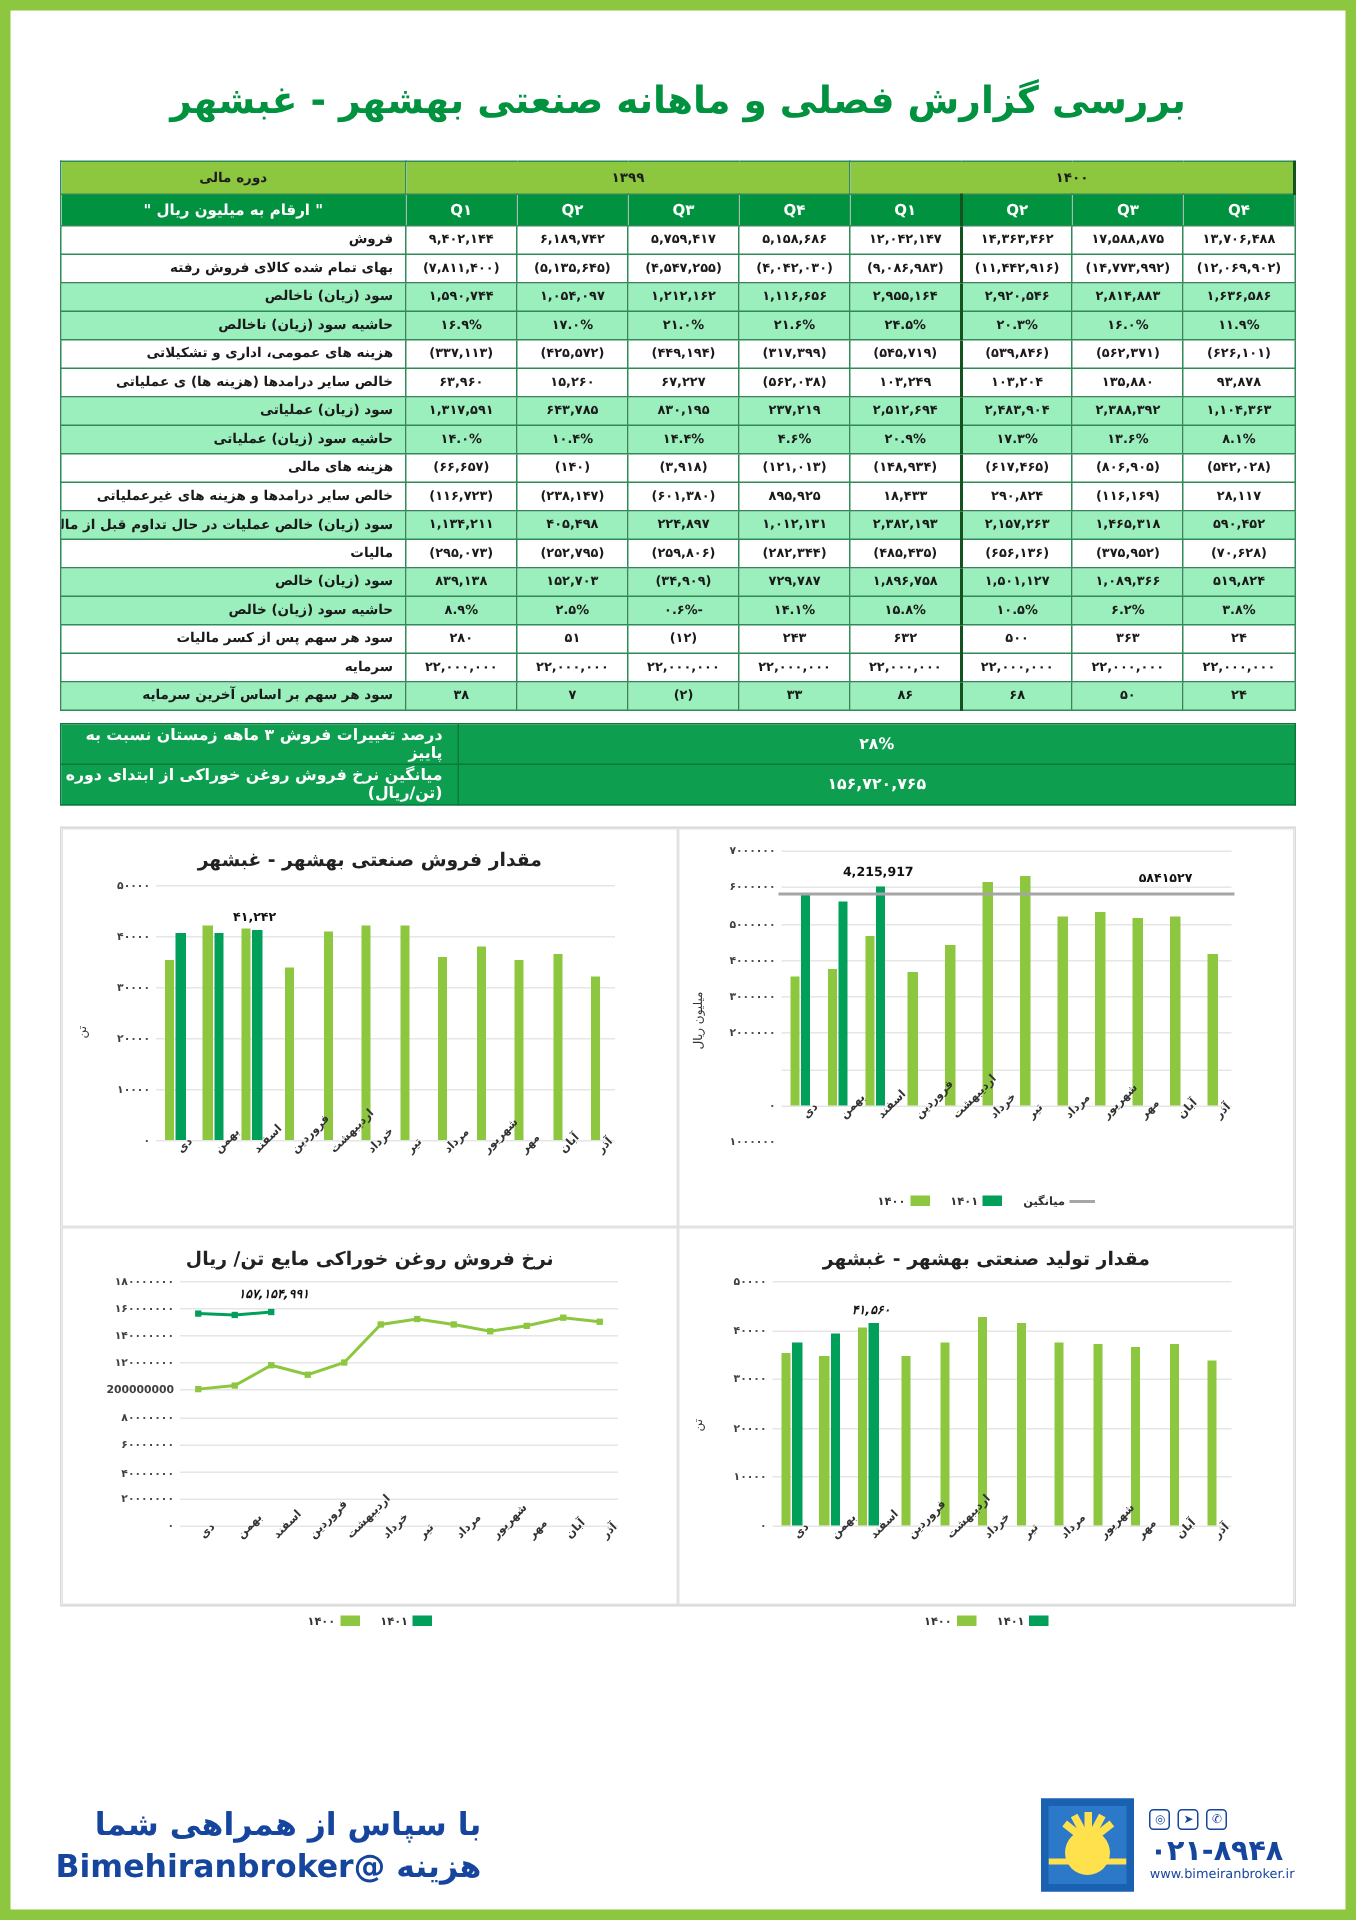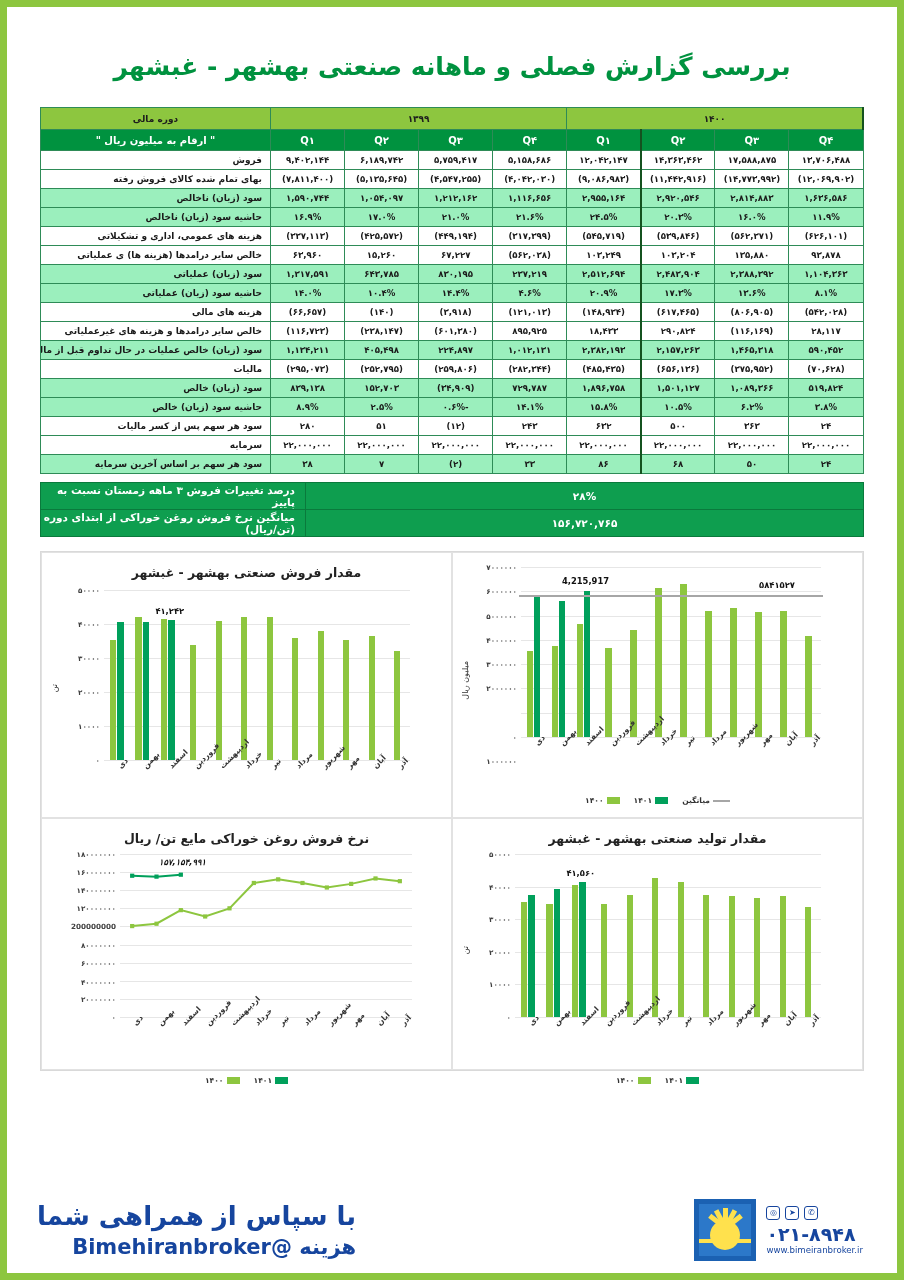--- a/index.html
+++ b/index.html
@@ -144,21 +144,21 @@
   svg.lineplot { position:absolute; left:0; top:0; overflow:visible; }
 
   
   .footer {
     position:absolute; bottom:0; left:7px; right:7px;
     height:92px;
     display:flex; align-items:center; justify-content:space-between;
     padding: 0 34px 8px 30px;
   }
   .foot-right { text-align:right; direction:rtl; }
-  .foot-right .l1 { color:#16459E; font-size:26px; font-weight:bold; }
+  .foot-right .l1 { color:#16459E; font-size:21px; font-weight:bold; }
   .foot-right .l2 { color:#16459E; font-size:21px; font-weight:bold; margin-top:4px; }
   .foot-left { display:flex; align-items:center; gap:10px; direction:ltr; }
   .logo-box {
     width:62px; height:62px; background:#1B61B2;
     border:2px solid #1B61B2; position:relative; overflow:hidden;
     display:flex; align-items:flex-end; justify-content:center;
   }
   .logo-inner{ position:absolute; inset:3px; background:#2C78C9; overflow:hidden;}
   .sun { position:absolute; width:30px; height:30px; border-radius:50%;
          background:#FFE14D; left:50%; margin-left:-15px; bottom:6px; }
@@ -551,21 +551,21 @@
         <div class="bar" style="left: 120.35px; width: 6.4px; height: 135.486px; bottom: 70px; background: rgb(0, 160, 91);"></div>
         <div class="bar" style="left: 142.05px; width: 6.4px; height: 112.796px; bottom: 70px; background: rgb(141, 198, 63);"></div>
         <div class="bar" style="left: 167.55px; width: 6.4px; height: 121.924px; bottom: 70px; background: rgb(141, 198, 63);"></div>
         <div class="bar" style="left: 193.05px; width: 6.4px; height: 138.876px; bottom: 70px; background: rgb(141, 198, 63);"></div>
         <div class="bar" style="left: 218.55px; width: 6.4px; height: 134.964px; bottom: 70px; background: rgb(141, 198, 63);"></div>
         <div class="bar" style="left: 244.05px; width: 6.4px; height: 121.924px; bottom: 70px; background: rgb(141, 198, 63);"></div>
         <div class="bar" style="left: 269.55px; width: 6.4px; height: 120.62px; bottom: 70px; background: rgb(141, 198, 63);"></div>
         <div class="bar" style="left: 295.05px; width: 6.4px; height: 119.316px; bottom: 70px; background: rgb(141, 198, 63);"></div>
         <div class="bar" style="left: 320.55px; width: 6.4px; height: 120.62px; bottom: 70px; background: rgb(141, 198, 63);"></div>
         <div class="bar" style="left: 346.05px; width: 6.4px; height: 110.188px; bottom: 70px; background: rgb(141, 198, 63);"></div>
-        <div class="dlabel" style="left:121.75px; top:19.514399999999995px;">۴۱,۵۶۰</div>
+        <div class="dlabel" style="left:121.75px; top:19.514399999999995px;font-style:italic;">۴۱,۵۶۰</div>
         <div class="xlab" style="left:67.75px; top:173px;">دی</div>
         <div class="xlab" style="left:93.25px; top:173px;">بهمن</div>
         <div class="xlab" style="left:118.75px; top:173px;">اسفند</div>
         <div class="xlab" style="left:144.25px; top:173px;">فروردین</div>
         <div class="xlab" style="left:169.75px; top:173px;">اردیبهشت</div>
         <div class="xlab" style="left:195.25px; top:173px;">خرداد</div>
         <div class="xlab" style="left:220.75px; top:173px;">تیر</div>
         <div class="xlab" style="left:246.25px; top:173px;">مرداد</div>
         <div class="xlab" style="left:271.75px; top:173px;">شهریور</div>
         <div class="xlab" style="left:297.25px; top:173px;">مهر</div>

